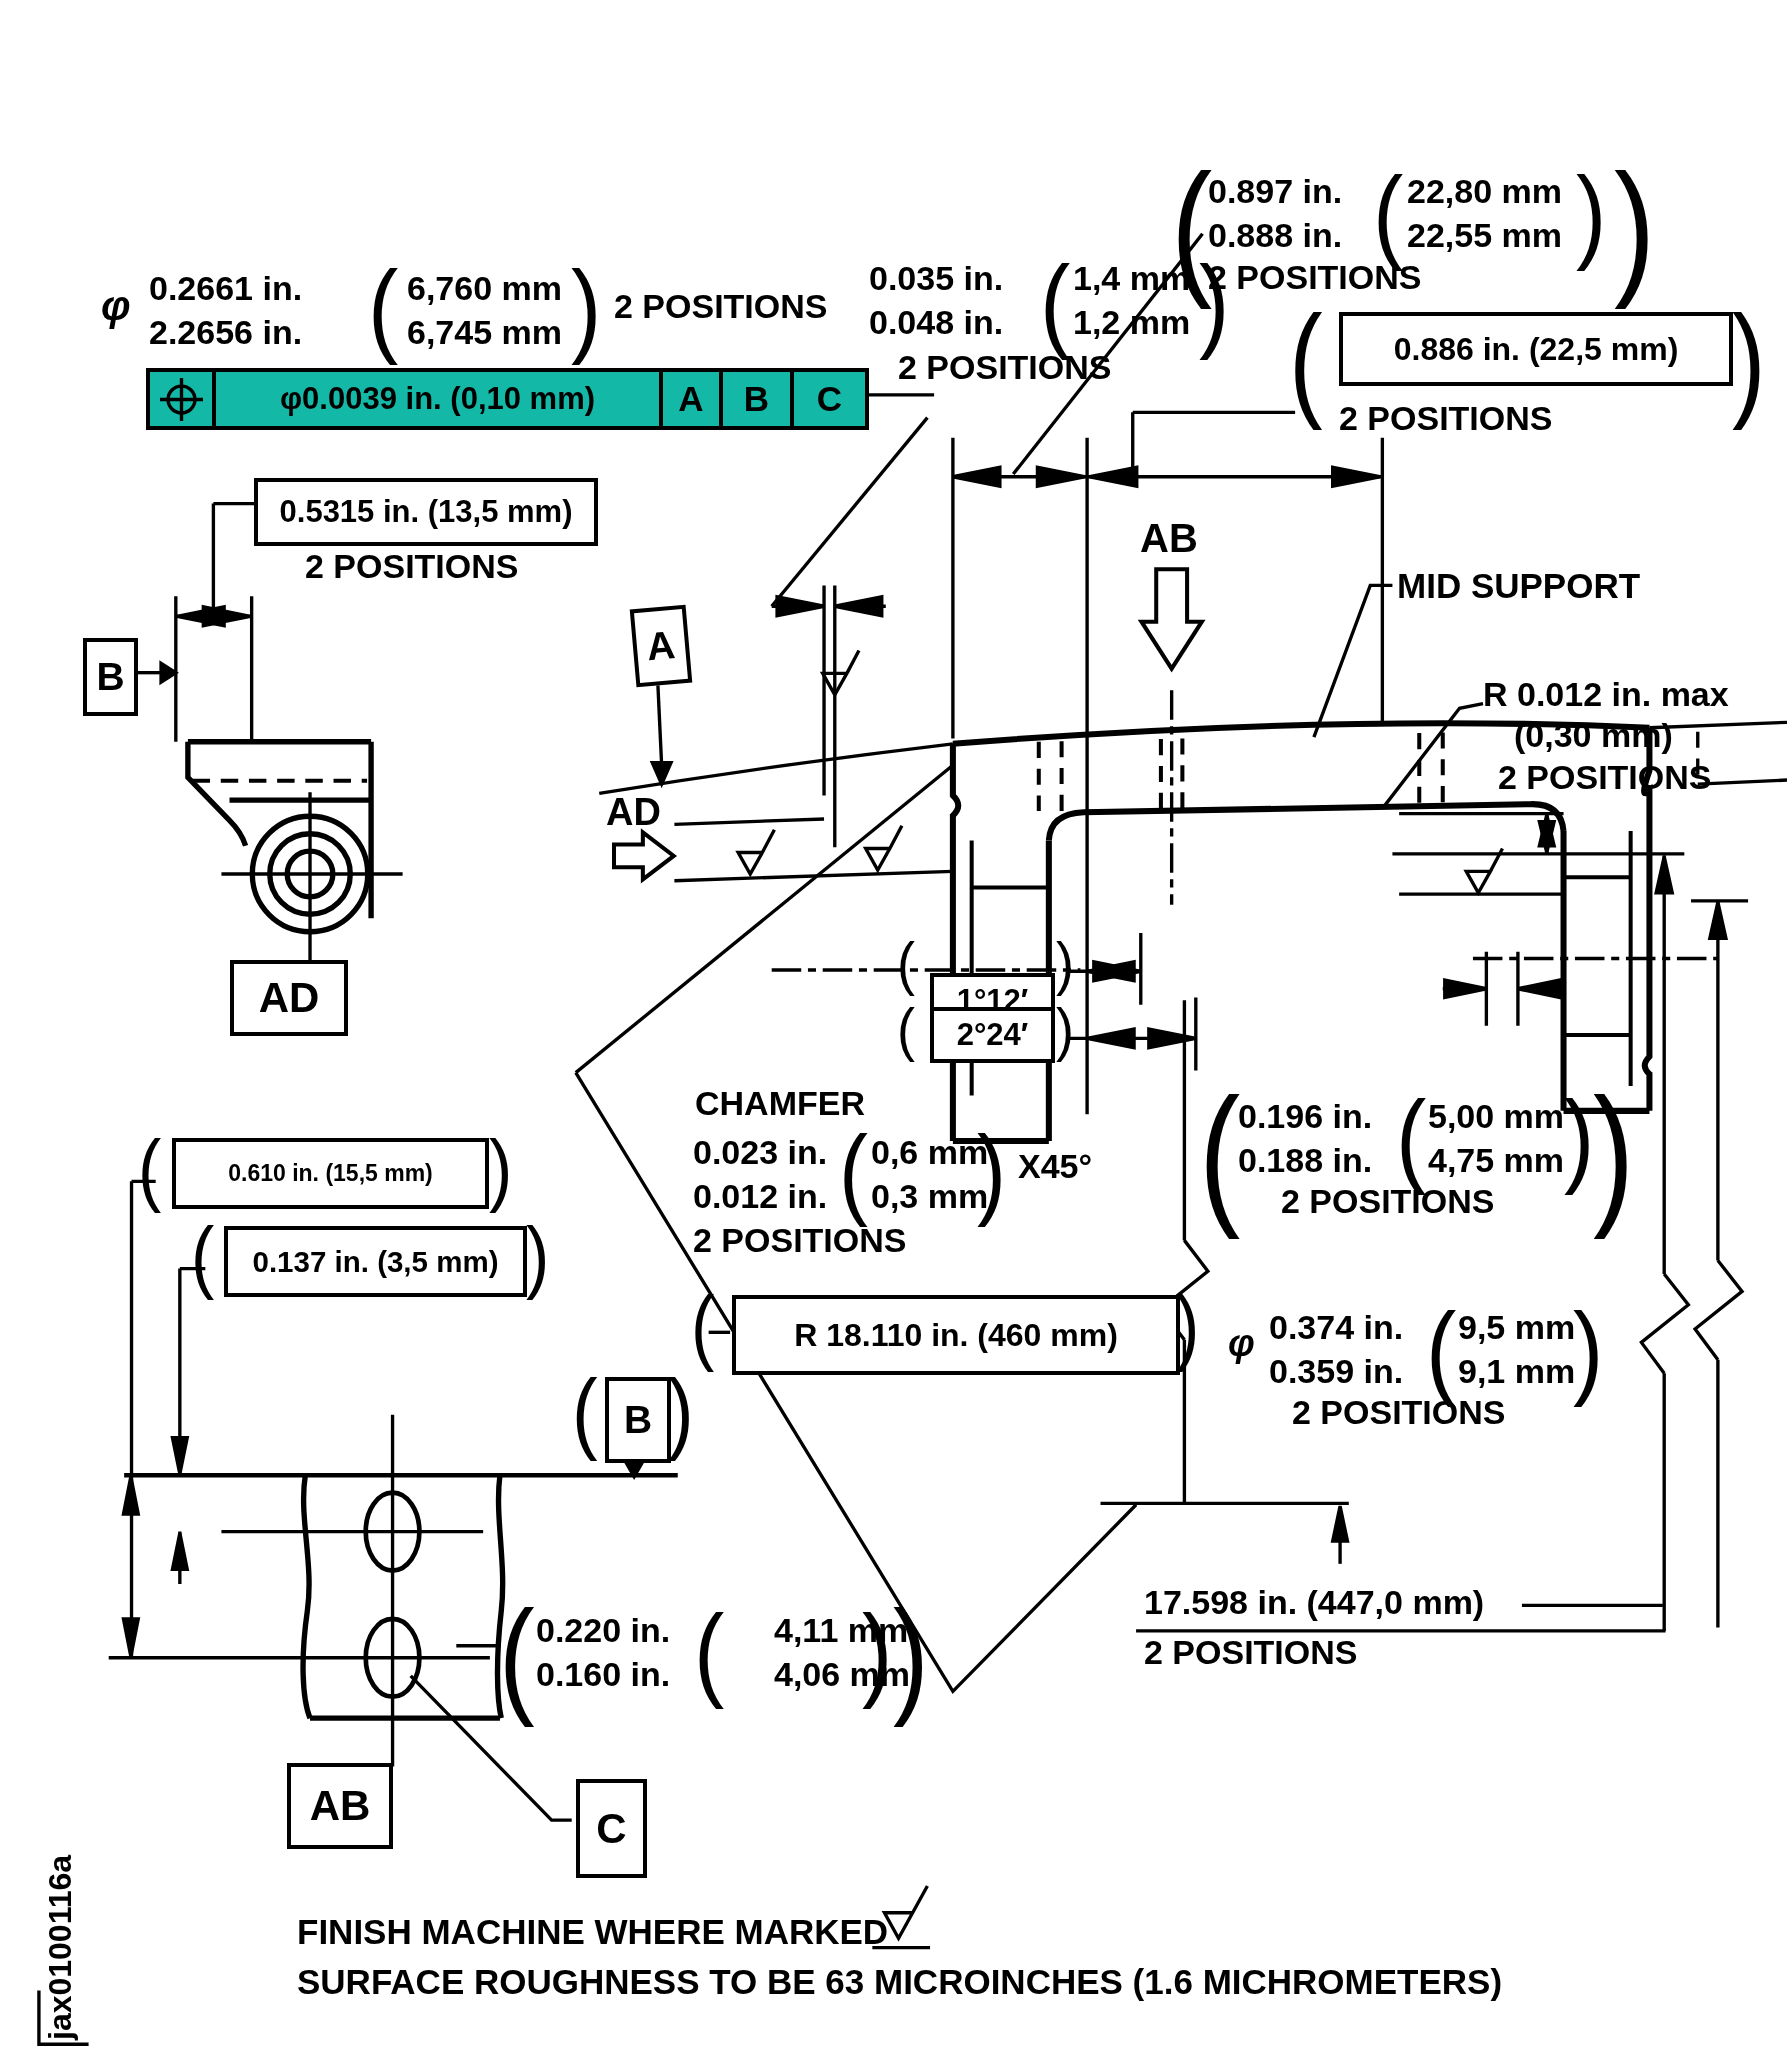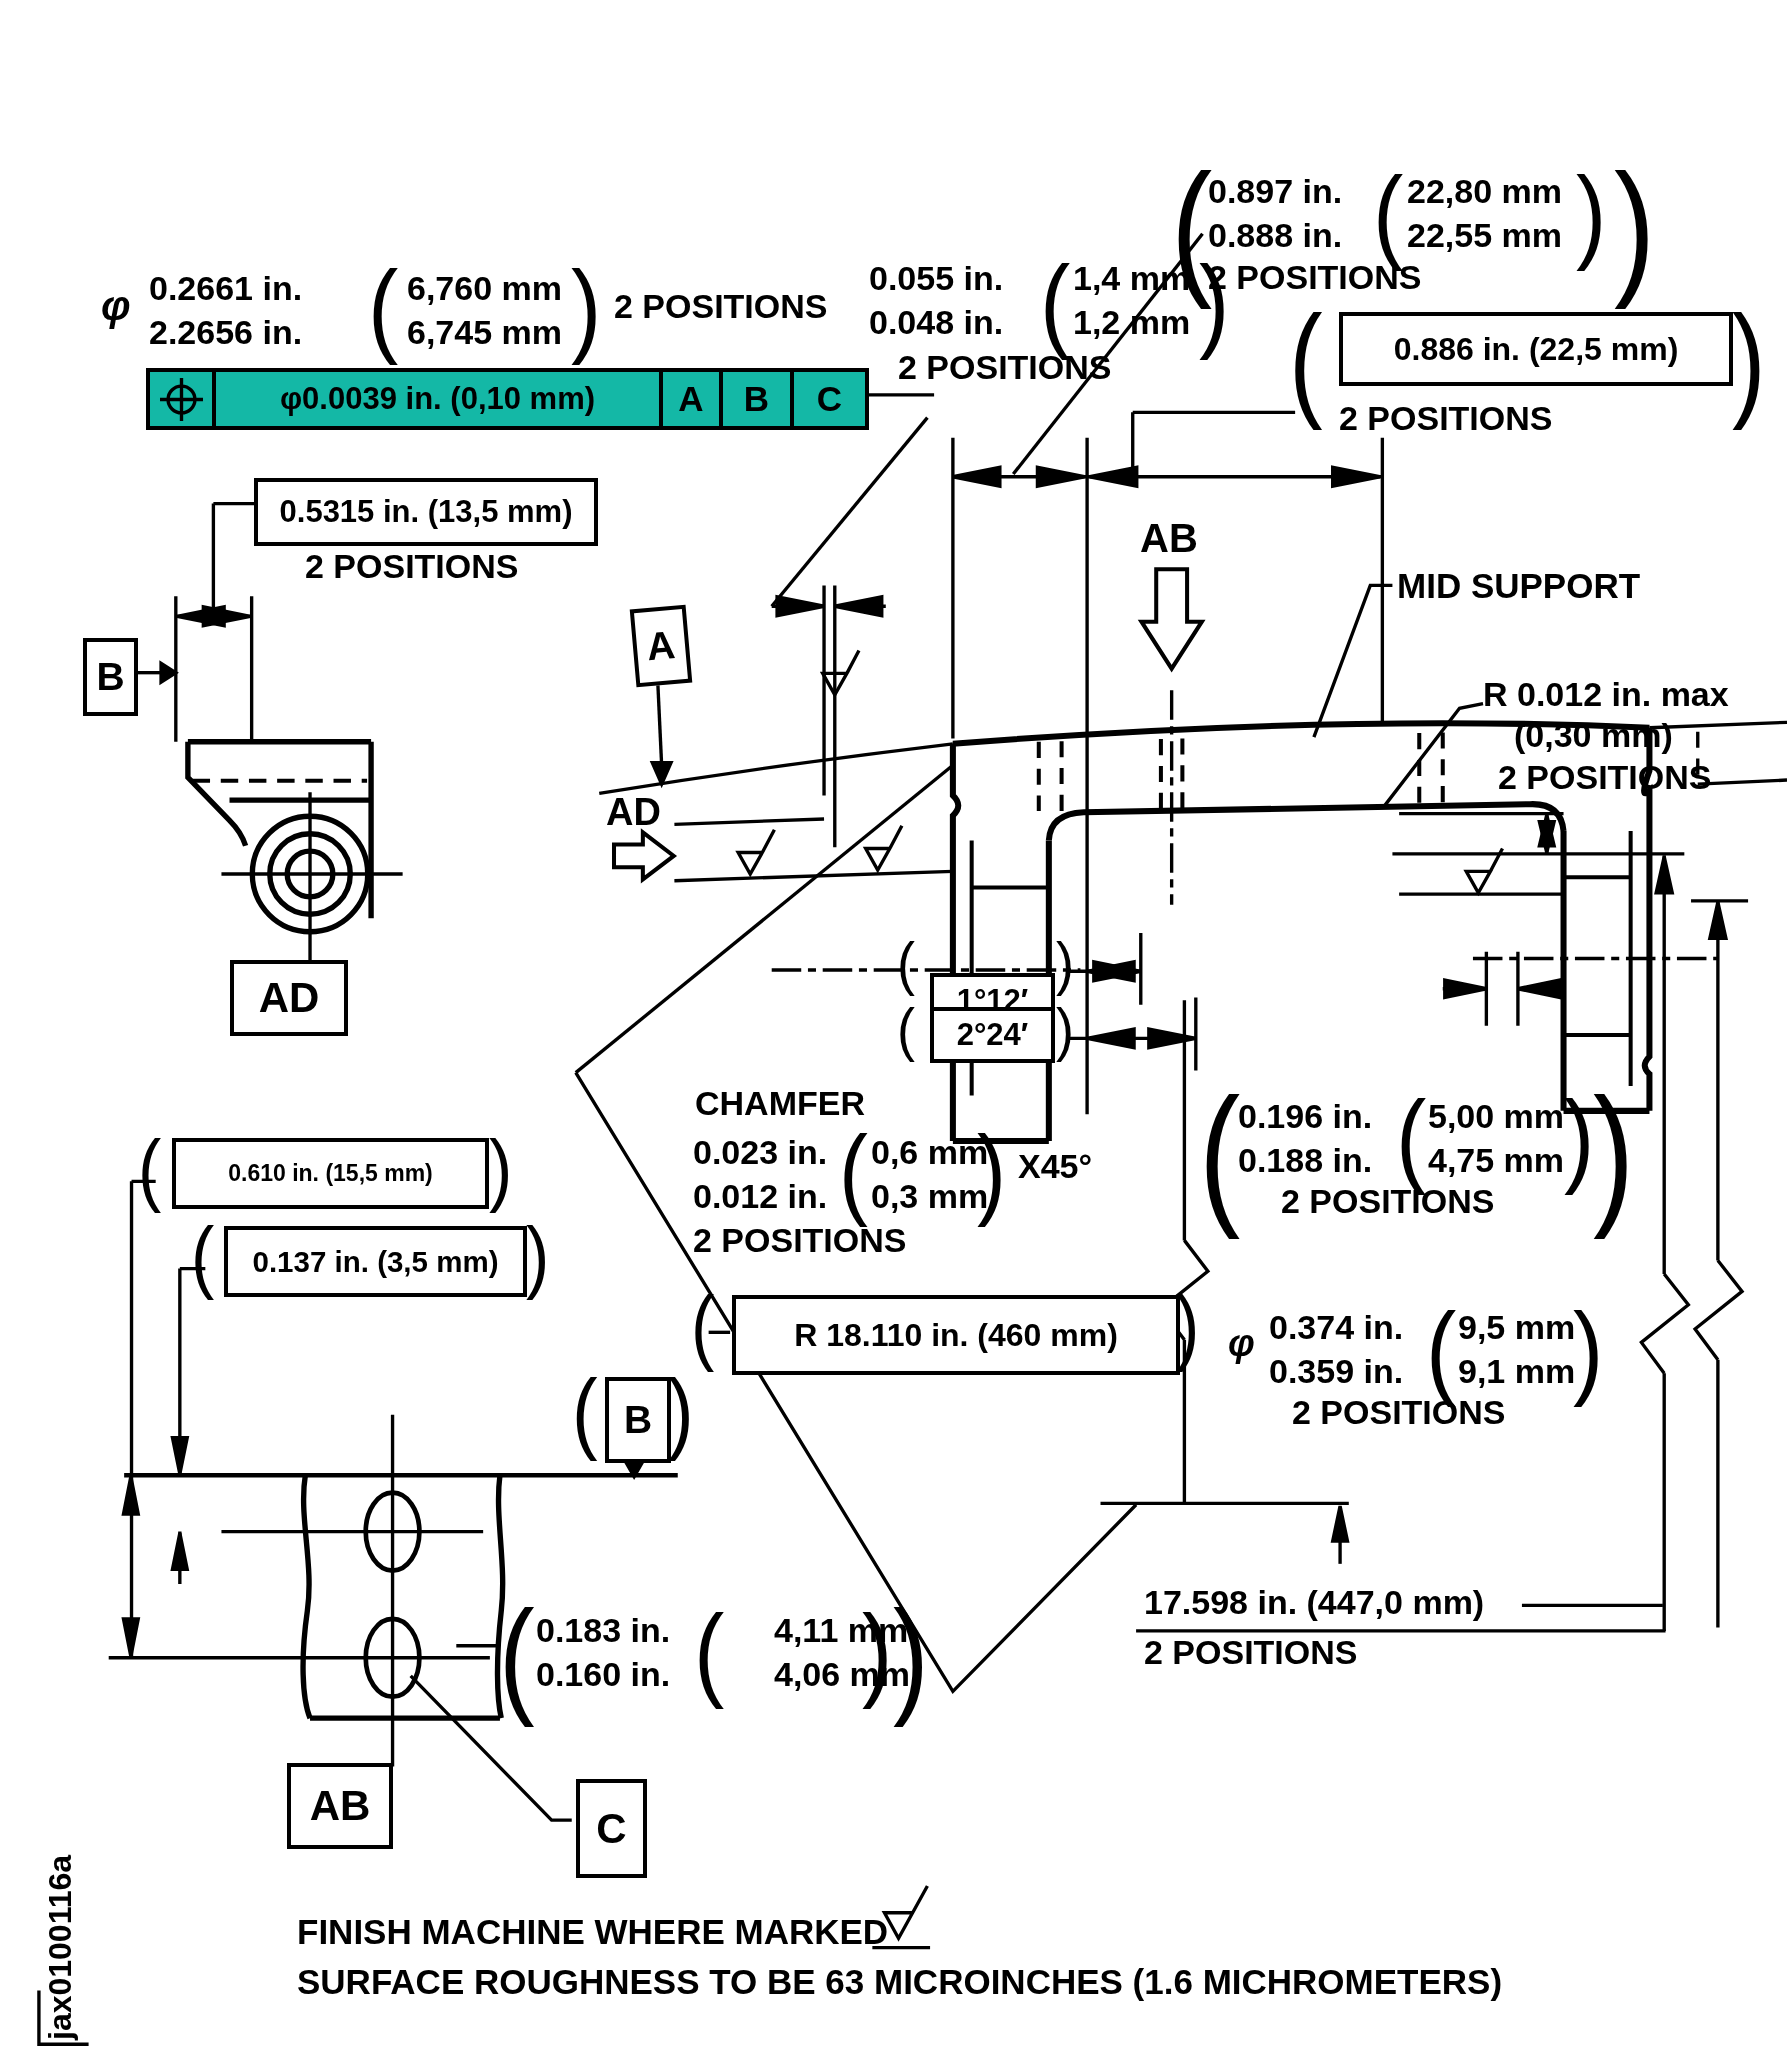--- a/index.html
+++ b/index.html
@@ -218,21 +218,21 @@
 </div>
 
 <div class="box" style="left:254px;top:478px;width:336px;height:60px;font-size:31px;">0.5315 in. (13,5 mm)</div>
 <span class="t" style="left:305px;top:549px;">2 POSITIONS</span>
 
 <div class="box" style="left:83px;top:638px;width:47px;height:70px;font-size:39px;">B</div>
 
 <div class="box" style="left:230px;top:960px;width:110px;height:68px;font-size:42px;">AD</div>
 
 <div class="stack" style="left:869px;top:256px;">
-  <div>0.055 in.</div>
+  <div>0.035 in.</div>
       <div>0.048 in.</div>
 </div>
 <span class="par" style="left:1040px;top:254px;font-size:91px;transform:scaleY(1.15);">(</span>
 <div class="stack" style="left:1073px;top:256px;">
   <div>1,4 mm</div>
       <div>1,2 mm</div>
 </div>
 <span class="par" style="left:1199px;top:254px;font-size:91px;transform:scaleY(1.15);">)</span>
 <span class="t" style="left:898px;top:350px;">2 POSITIONS</span>
 
@@ -328,21 +328,21 @@
 <span class="par" style="left:191px;top:1219px;font-size:70px;transform:scaleY(1.15);">(</span>
 <div class="box" style="left:224px;top:1226px;width:295px;height:63px;font-size:29.5px;">0.137 in. (3,5 mm)</div>
 <span class="par" style="left:526px;top:1219px;font-size:70px;transform:scaleY(1.15);">)</span>
 
 <span class="par" style="left:572px;top:1371px;font-size:77px;transform:scaleY(1.15);">(</span>
 <div class="box" style="left:605px;top:1377px;width:58px;height:78px;font-size:39px;">B</div>
 <span class="par" style="left:668px;top:1371px;font-size:77px;transform:scaleY(1.15);">)</span>
 
 <span class="par" style="left:499px;top:1597px;font-size:107px;transform:scaleY(1.2);">(</span>
 <div class="stack" style="left:536px;top:1608px;">
-  <div>0.183 in.</div>
+  <div>0.220 in.</div>
       <div>0.160 in.</div>
 </div>
 <span class="par" style="left:694px;top:1603px;font-size:91px;transform:scaleY(1.15);">(</span>
 <div class="stack" style="left:726px;top:1608px;margin-left:48px;">
   <div>4,11 mm</div>
       <div>4,06 mm</div>
 </div>
 <span class="par" style="left:862px;top:1603px;font-size:91px;transform:scaleY(1.15);">)</span>
 <span class="par" style="left:893px;top:1597px;font-size:107px;transform:scaleY(1.2);">)</span>
 

